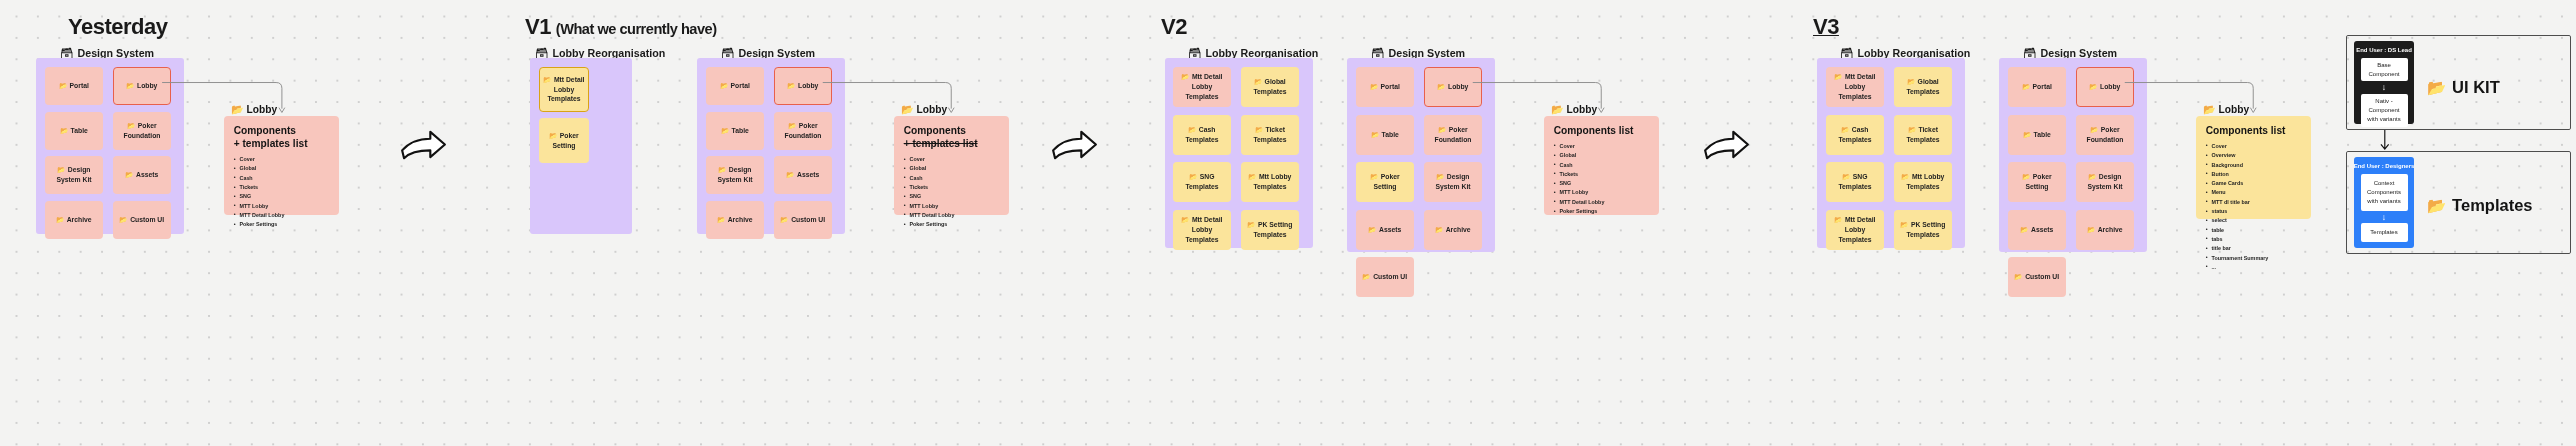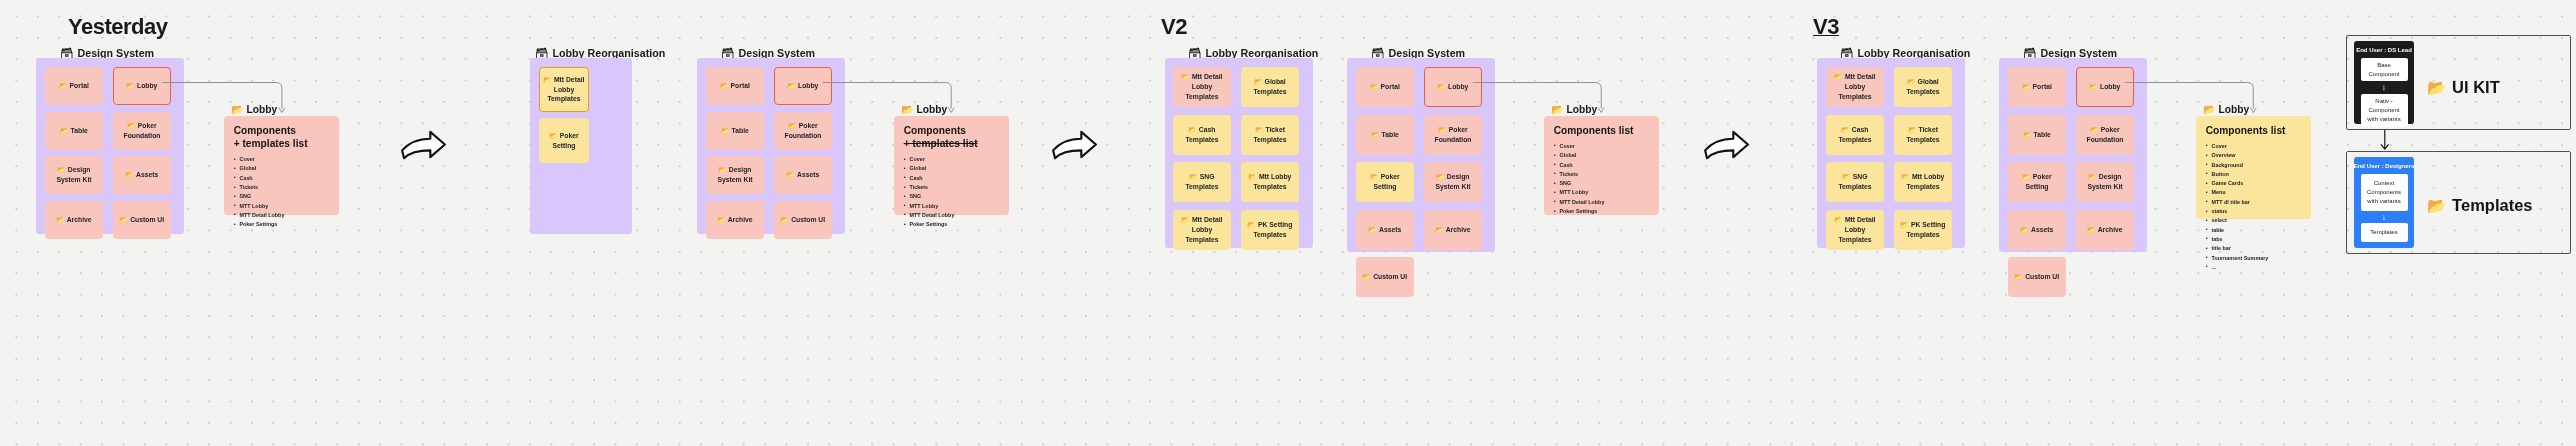--- a/index.html
+++ b/index.html
@@ -215,20 +215,21 @@
         <li>Tickets</li>
         <li>SNG</li>
         <li>MTT Lobby</li>
         <li>MTT Detail Lobby</li>
         <li>Poker Settings</li>
       </ul>
     </div>
     <svg class="bigarrow" width="47" height="35" viewBox="0 0 48 36" style="left: 400px; top: 128px;">
       <path d="M2 23 C10 14 22 11 31 11 L31 4 L46 17 L31 30 L31 23 C22 23 10 25 4 31 Z" fill="#ffffff" stroke="#111111" stroke-width="2.2" stroke-linejoin="round"></path>
     </svg>
+    <div class="sec-title" style="left: 525px; top: 13.6px;"><span class="big">V1</span><span class="sub" style="margin-left: 4.9px;">(What we currently have)</span></div>
     <div class="grp-label" style="left: 535px; top: 47px;">
       <span class="ic">🗃</span>
       <span>Lobby Reorganisation</span>
     </div>
     <div class="group" style="left: 530px; top: 58px; width: 102px; height: 176px;"></div>
     <div class="card yellow selY" style="left: 539px; top: 67px; width: 50px; height: 45px;">
       <span><span class="fi">📂</span>Mtt Detail Lobby Templates</span>
     </div>
     <div class="card yellow" style="left: 539px; top: 118px; width: 50px; height: 45px;">
       <span><span class="fi">📂</span>Poker Setting</span>

